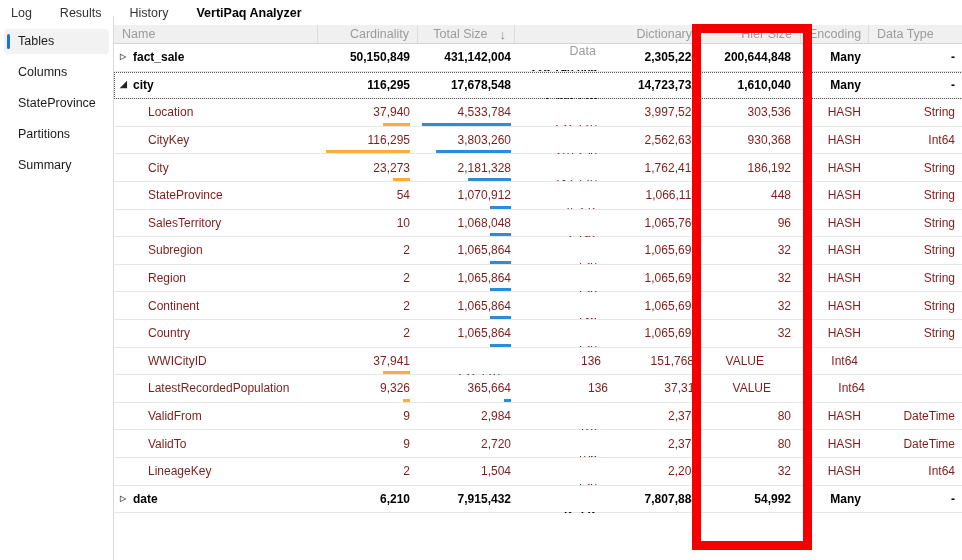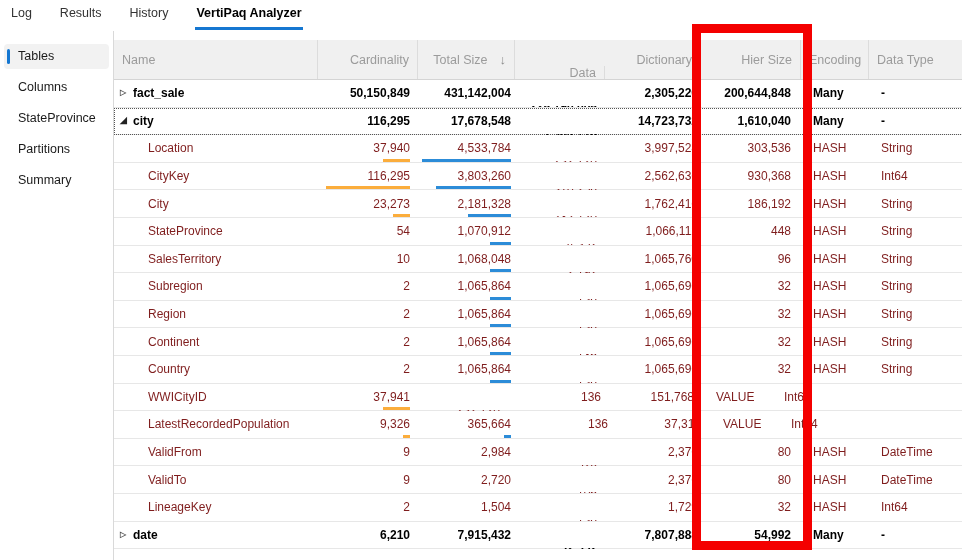--- a/index.html
+++ b/index.html
@@ -9,30 +9,30 @@
     background:#ffffff; font-family:"Liberation Sans", sans-serif;
     -webkit-font-smoothing:antialiased;
   }
 
   
   .tabbar { display:flex; align-items:flex-start; height:31px; padding-left:10px; }
   .tab { font-size:12.5px; color:#333; margin-right:26px; padding:6px 1px 7px 1px; cursor:default; border-bottom:3px solid transparent; }
   .tab.active { font-weight:bold; color:#000; border-bottom-color:#1577d1; }
 
   
-  .layout { position:absolute; top:31px; left:0; width:962px; bottom:0; display:flex; }
+  .layout { position:absolute; top:16px; left:0; width:962px; bottom:0; display:flex; }
   .sidebar { width:113px; padding-top:10px; flex:none; }
   .side-item { position:relative; height:25px; line-height:25px; margin:3px 4px 6px 4px; padding-left:14px; font-size:12.5px; color:#1a1a1a; border-radius:4px; }
   .side-item.selected { background:#f2f2f2; font-weight:400; }
   .side-accent { position:absolute; left:3px; top:5px; width:3px; height:15px; border-radius:2px; background:#1577d1; }
 
   .main { flex:1; border-left:1px solid #d9d9d9; position:relative; padding-top:9px; }
 
   
-  .thead { display:flex; height:40px; background:#f0f0f0; border-bottom:1px solid #d4d4d4; }
+  .thead { display:flex; height:19px; background:#f0f0f0; border-bottom:1px solid #d4d4d4; }
   .th { font-size:12.5px; color:#9b9b9b; display:flex; align-items:center; padding:0 8px; border-right:1px solid #dcdcdc; }
   .th:last-child { border-right:none; }
   .th.right { justify-content:flex-end; }
   .sort-arrow { margin-left:12px; font-size:13px; color:#8a8a8a; }
 
   
   .c-name       { width:204px; }
   .c-cardinality{ width:100px; }
   .c-total_size { width:97px;  }
   .c-data       { width:90px;margin-top:26px;  }
@@ -46,21 +46,21 @@
   .tbody { }
   .row { display:flex; height:27.6px; position:relative; font-size:12px; color:#7f1d1d;
          border-bottom:1px solid #e7e7e7; }
   .row.bold { font-weight:700; color:#000; }
   .row.selected { outline:1px dotted #555; outline-offset:-1px; }
   .cell { padding:0 8px; display:flex; align-items:center; position:relative; overflow:hidden; white-space:nowrap; }
   .cell.right { justify-content:flex-end; }
   .cell.c-total_size { padding-right:4px;justify-content:flex-end; }
   .cell.c-dictionary { padding-right:3px; }
   .cell.c-hier_size  { padding-right:10px; }
-  .cell.c-encoding, .cell.c-data_type { padding-left:12px; }
+  .cell.c-encoding, .cell.c-data_type { padding-left:12px;justify-content:flex-end; }
   .cell.c-name { padding-left:6px; }
 
   .exp { width:13px; flex:none; font-size:8px; color:#555; line-height:1; }
   .exp.expanded { color:#222; font-size:9px; }
   .exp.lvl1 { width:28px; }
 
   .bar { position:absolute; bottom:-1px; height:4px; right:8px; z-index:2; }
   .cell.c-total_size .bar { right:4px; }
   .bar.card { background:#fbad3c; }
   .bar.size { background:#2c8cd8; }
@@ -551,21 +551,21 @@
           <div class="cell c-cardinality right">
             <span>2</span>
           </div>
           <div class="cell c-total_size right">
             <span>1,504</span>
           </div>
           <div class="cell c-data right">
             <span>136</span>
           </div>
           <div class="cell c-dictionary right">
-            <span>1,729</span>
+            <span>2,203</span>
           </div>
           <div class="cell c-hier_size right">
             <span>32</span>
           </div>
           <div class="cell c-encoding">
             <span>HASH</span>
           </div>
           <div class="cell c-data_type">
             <span>Int64</span>
           </div>

